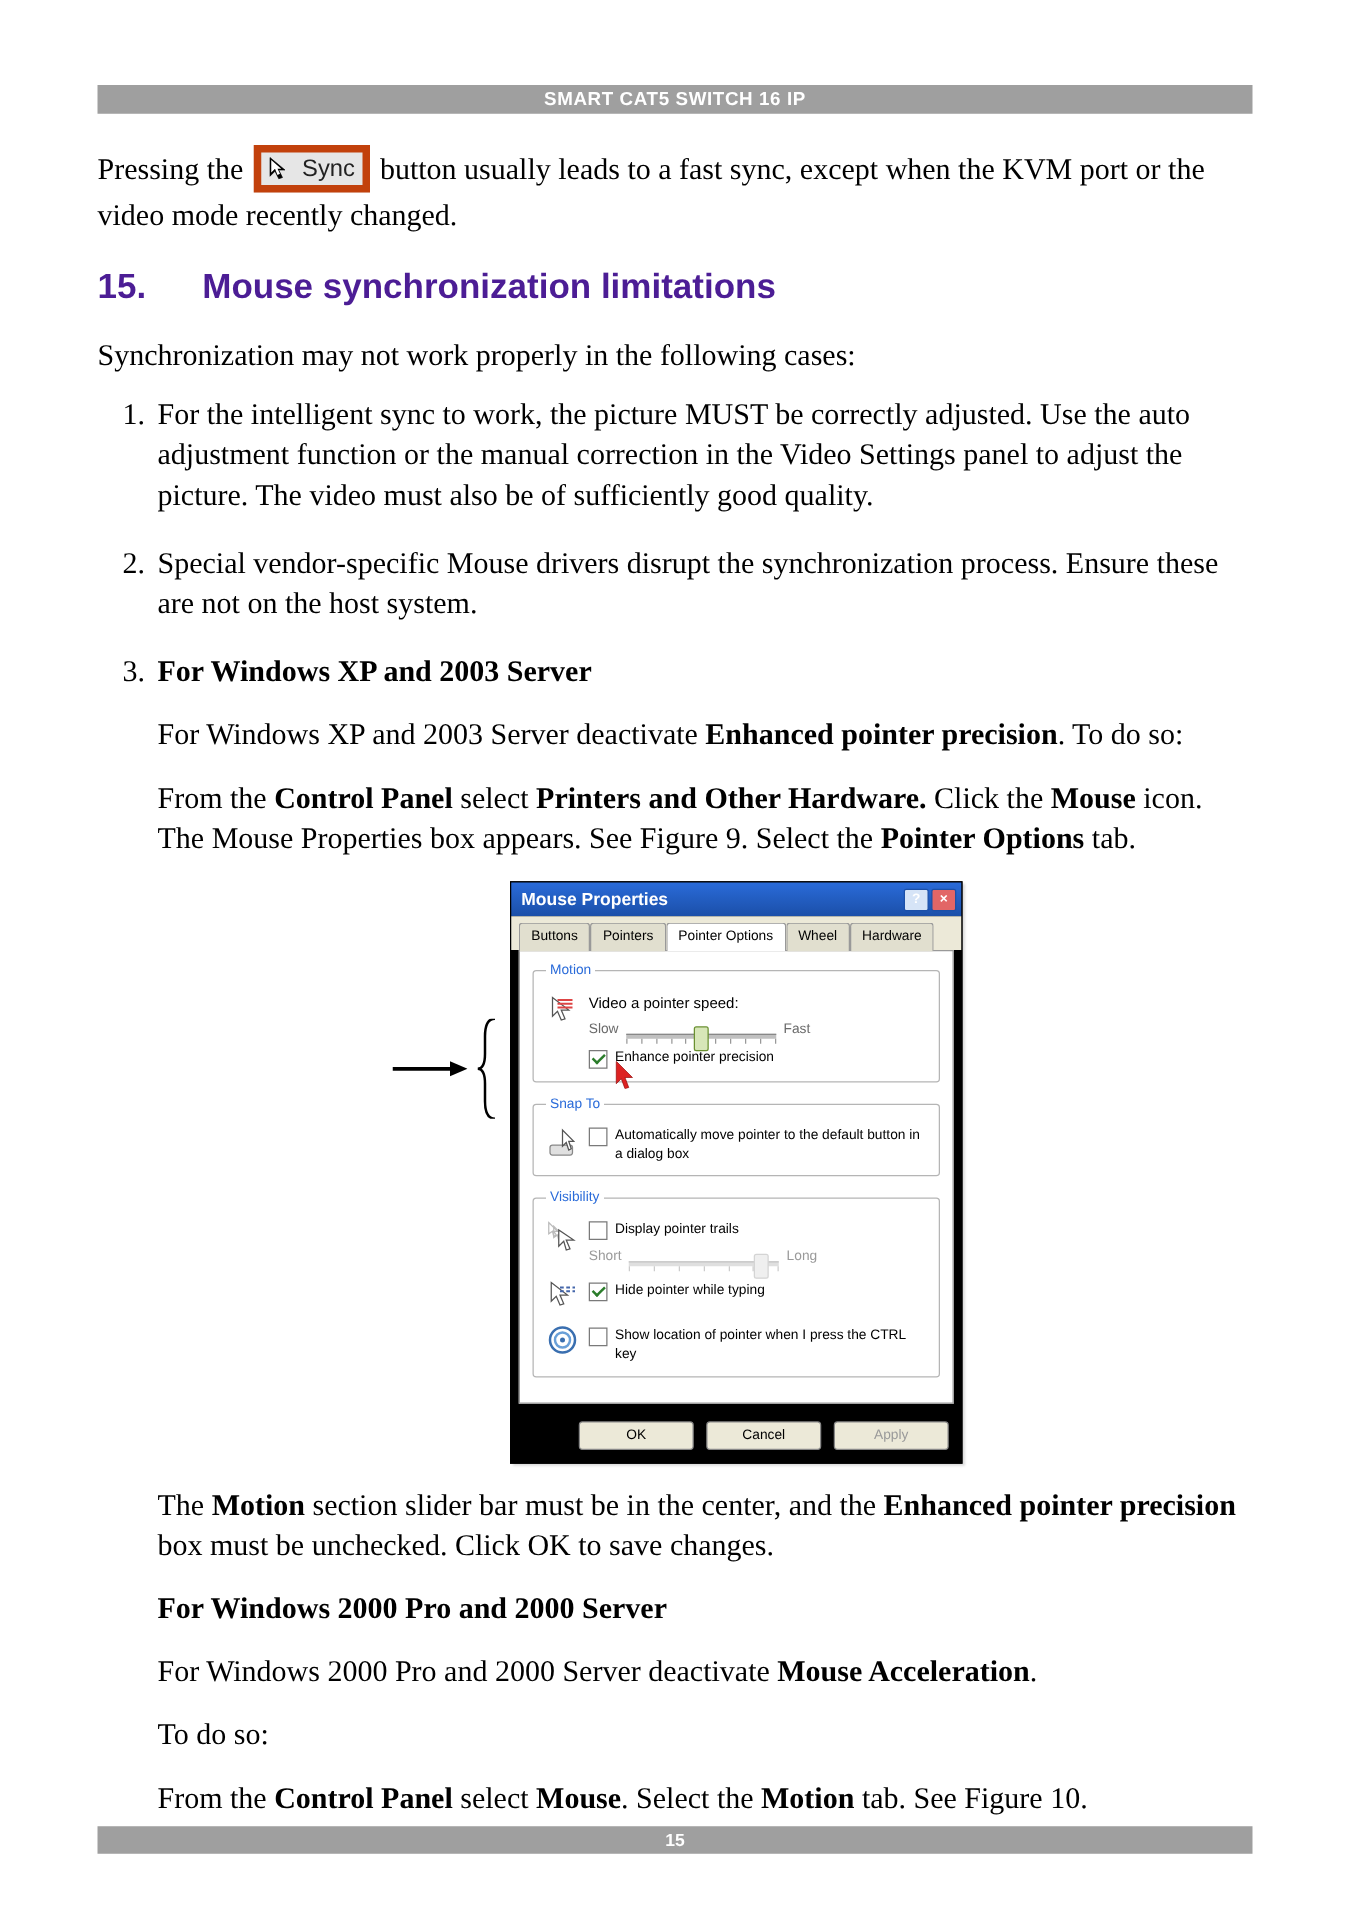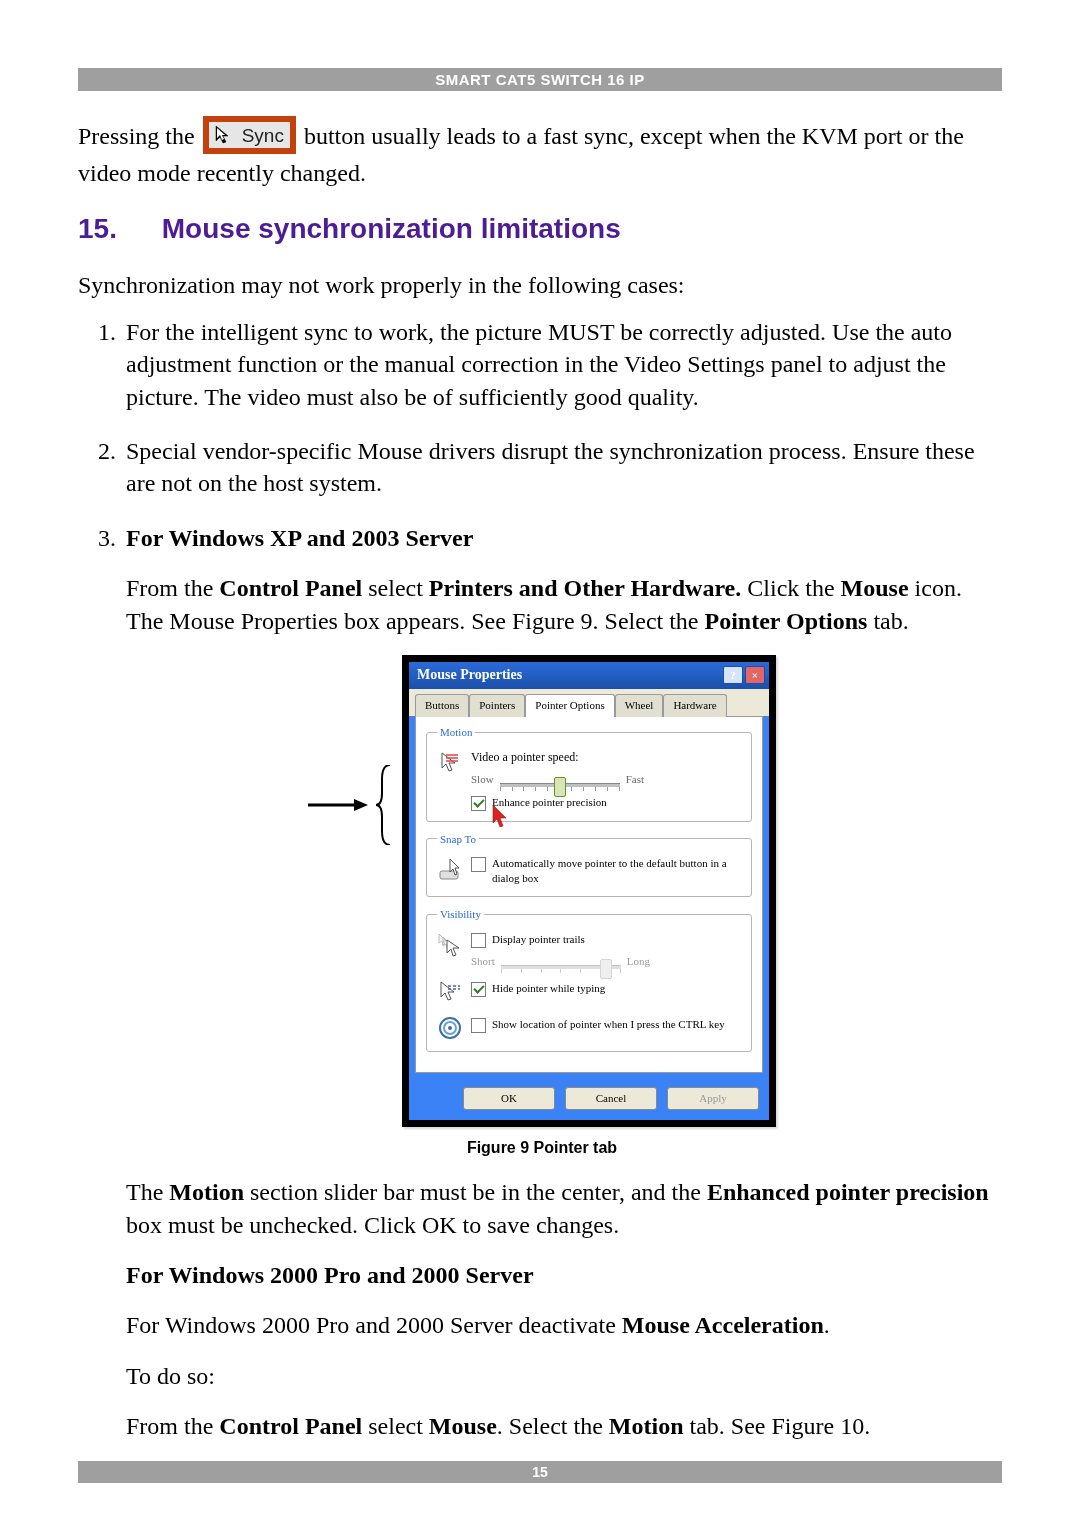--- a/index.html
+++ b/index.html
@@ -96,23 +96,23 @@
   .arrow-brace {
     display: flex;
     align-items: center;
     margin-right: 8px;
     margin-top: 110px;
   }
   .arrow-svg { margin-right: 8px; }
   .brace-svg { }
   .dialog {
     width: 360px;
-    background: #3b82f6;
-    border: 7px solid #000000;
-    font-family: Liberation Serif, serif;
+    background: #000000;
+    border: 1px solid #000000;
+    font-family: Liberation Sans, sans-serif;
     font-size: 12px;
     color: #000;
     box-shadow: 2px 2px 2px rgba(0,0,0,0.15);
   }
   .dlg-title {
     background: linear-gradient(#2a6bd9, #1b4fa8);
     color: #fff;
     font-weight: bold;
     font-size: 14px;
     padding: 4px 4px 4px 8px;
@@ -260,20 +260,23 @@
 
   <ol class="main">
     <li>
       <span>For the intelligent sync to work, the picture MUST be correctly adjusted. Use the auto adjustment function or the manual correction in the Video Settings panel to adjust the picture. The video must also be of sufficiently good quality.</span>
     </li>
     <li>
       <span>Special vendor-specific Mouse drivers disrupt the synchronization process. Ensure these are not on the host system.</span>
     </li>
     <li>
       <span class="bold">For Windows XP and 2003 Server</span>
+      <p>
+        <span>For Windows XP and 2003 Server deactivate </span><span class="bold">Enhanced pointer precision</span><span>. To do so:</span>
+      </p>
       <p>
         <span>From the </span><span class="bold">Control Panel</span><span> select </span><span class="bold">Printers and Other Hardware.</span><span> Click the </span><span class="bold">Mouse</span><span> icon. The Mouse Properties box appears. See Figure 9. Select the </span><span class="bold">Pointer Options</span><span> tab.</span>
       </p>
 
       <div class="figure-wrap">
         <div class="arrow-brace">
           <svg class="arrow-svg" width="60" height="16">
             <line x1="0" y1="8" x2="48" y2="8" stroke="#000" stroke-width="3"></line>
             <polygon points="46,2 60,8 46,14" fill="#000"></polygon>
           </svg>
@@ -427,21 +430,20 @@
 
           </div>
           <div class="dlg-btns">
             <div class="btn"><span>OK</span></div>
             <div class="btn"><span>Cancel</span></div>
             <div class="btn disabled"><span>Apply</span></div>
           </div>
         </div>
       </div>
 
-      <div class="caption">Figure 9 Pointer tab</div>
 
       <p>
         <span>The </span><span class="bold">Motion</span><span> section slider bar must be in the center, and the </span><span class="bold">Enhanced pointer precision</span><span> box must be unchecked. Click OK to save changes.</span>
       </p>
 
       <p>
         <span class="bold">For Windows 2000 Pro and 2000 Server</span>
       </p>
 
       <p>

